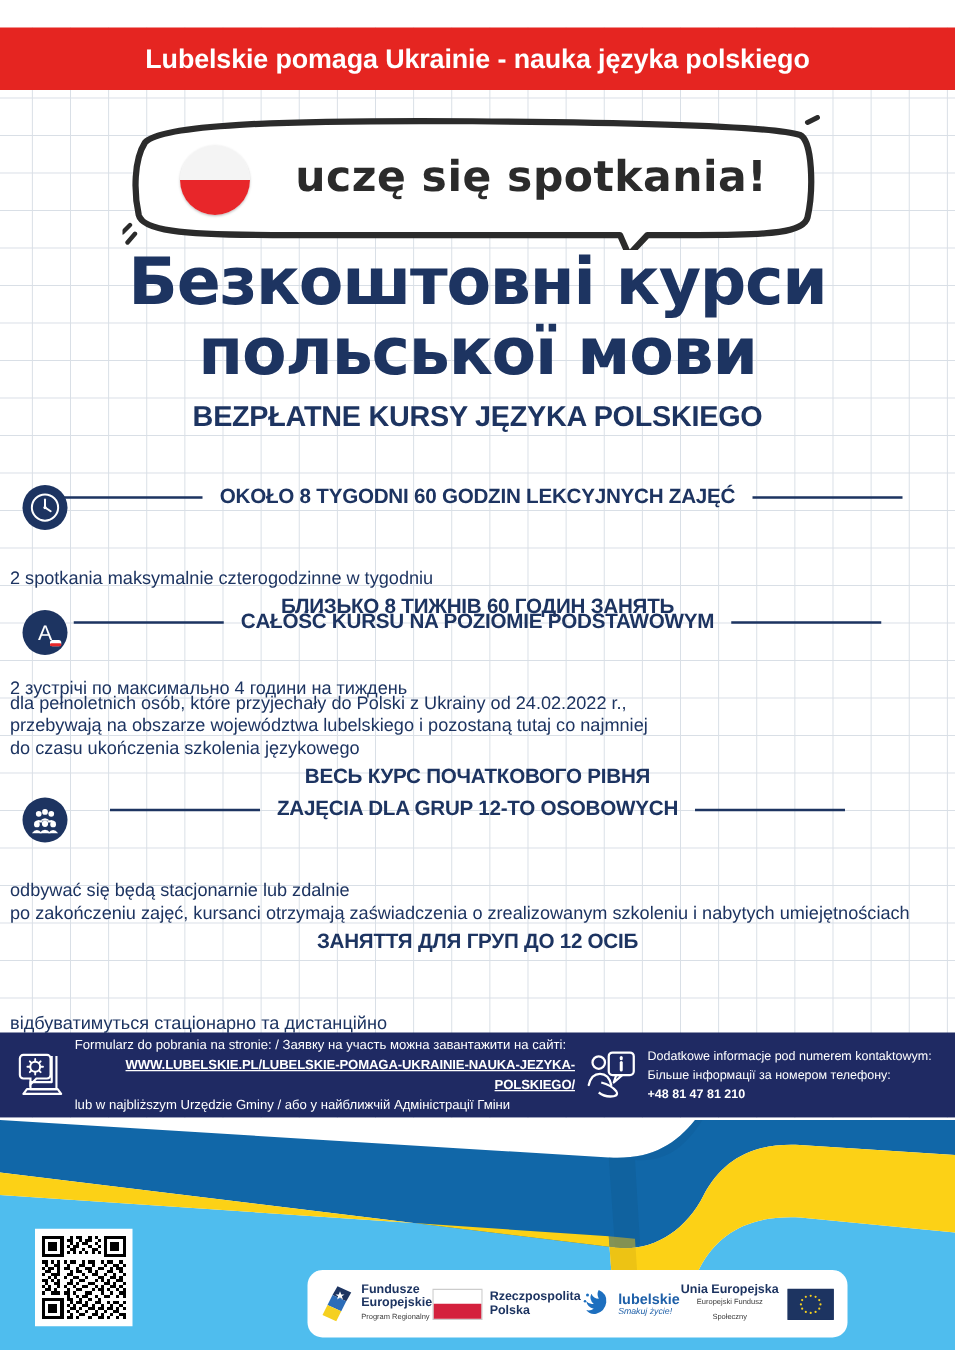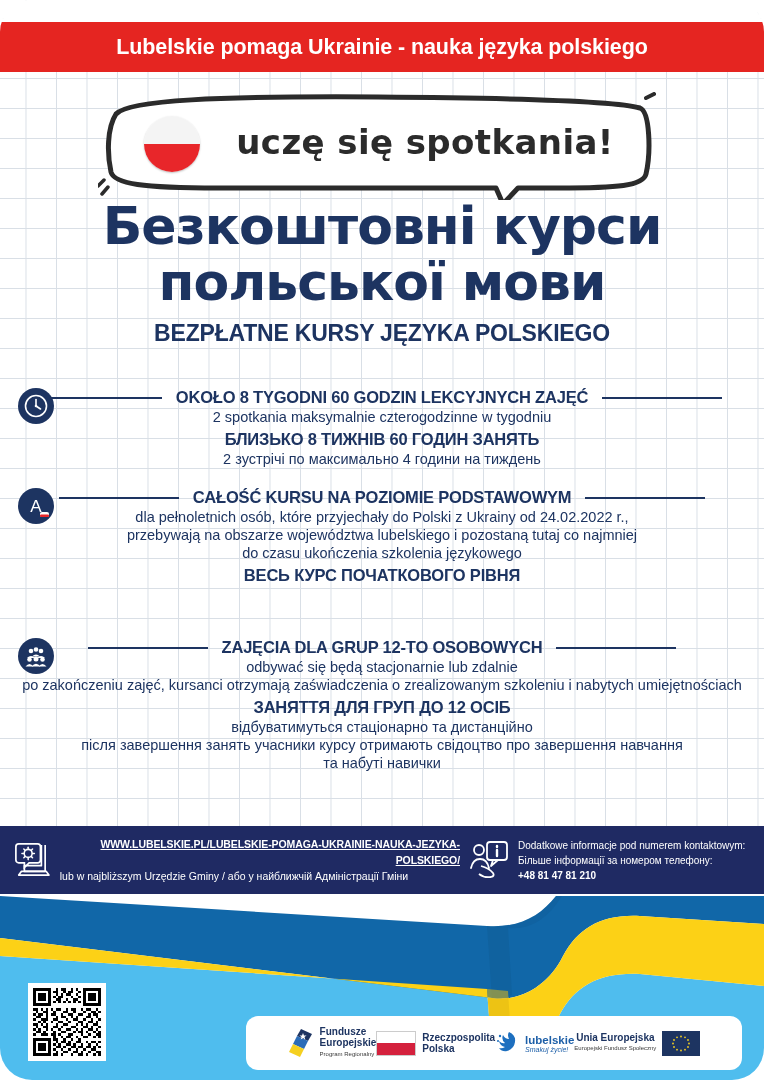--- a/index.html
+++ b/index.html
@@ -17,21 +17,20 @@
   .poster {
     position: absolute;
     inset: 0;
     background-color: #ffffff;
     background-image:
       linear-gradient(to right, #d9dfe6 1px, transparent 1px),
       linear-gradient(to bottom, #d9dfe6 1px, transparent 1px);
     background-size: 30.5px 30px;
     background-position: -5px 18px;
     overflow: hidden;
-    border-radius: 32px;
   }
 
   
   .top-banner {
     position: absolute;
     top: 22px; left: 0; right: 0;
     height: 50px;
     background: #e52521;
     display: flex;
     align-items: center;
@@ -131,25 +130,25 @@
   }
   .rule-line { height: 2px; background: #1d3461; width: 120px; flex: 0 0 auto; }
   .sec-head {
     color: #1d3461;
     font-weight: bold;
     font-size: 16.5px;
     white-space: nowrap;
     letter-spacing: -0.2px;
   }
   .sec-sub {
-    text-align: center;
     color: #1d3461;
     font-size: 14.5px;
     line-height: 18px;
     padding: 1px 8px 0;
+    margin-top: 46px;
   }
   .sec-head-plain {
     text-align: center;
     color: #1d3461;
     font-weight: bold;
     font-size: 16.5px;
     letter-spacing: -0.2px;
   }
   .gap-ua { margin-top: 4px; }
 
@@ -191,27 +190,27 @@
     background: #ffffff;
     padding: 3px;
   }
   .qr canvas, .qr .qr-grid { width: 100%; height: 100%; display: block; }
 
   
   .logo-strip {
     position: absolute;
     left: 246px;
     top: 1016px;
-    width: 496px;
+    width: 432px;
     height: 54px;
     background: #ffffff;
     border-radius: 12px;
     display: flex;
     align-items: center;
-    justify-content: center;
+    justify-content: space-between;
     padding: 0 11px;
   }
   .logo { display: flex; align-items: center; gap: 6px; }
   .logo-txt { color: #1d3461; line-height: 11.5px; }
   .logo-t1 { font-size: 10px; font-weight: bold; }
   .logo-t2 { font-size: 6px; font-weight: normal; color: #3a3a3a; }
   .pl-flag { width: 40px; height: 25px; border: 0.5px solid #ccc; }
   .pl-flag .t { height: 50%; background: #fff; }
   .pl-flag .b { height: 50%; background: #d4213d; }
   .eu-flag { width: 38px; height: 25px; background: #1d3461; position: relative; }
@@ -329,20 +328,21 @@
             <line x1="19.8" y1="15" x2="21.6" y2="15"></line>
           <line x1="10.4" y1="10.4" x2="11.6" y2="11.6"></line>
             <line x1="18.4" y1="18.4" x2="19.6" y2="19.6"></line>
           <line x1="19.6" y1="10.4" x2="18.4" y2="11.6"></line>
             <line x1="11.6" y1="18.4" x2="10.4" y2="19.6"></line>
         </g>
         <path d="M29 6 v22 h-18 v6 h22 v-28" fill="none" stroke="#ffffff" stroke-width="1.8" stroke-linejoin="round"></path>
         <path d="M8 34 h26 l3 4 h-32 z" fill="none" stroke="#ffffff" stroke-width="1.8" stroke-linejoin="round"></path>
       </svg>
       <div class="contact-lines">
+        <div class="cl-1">Formularz do pobrania na stronie: / Заявку на участь можна завантажити на сайті:</div>
         <div class="cl-url">WWW.LUBELSKIE.PL/LUBELSKIE-POMAGA-UKRAINIE-NAUKA-JEZYKA-POLSKIEGO/</div>
         <div class="cl-3">lub w najbliższym Urzędzie Gminy  / або у найближчій Адміністрації Гміни</div>
       </div>
     </div>
     <div class="contact-right">
       <svg width="42" height="44" viewBox="0 0 42 44">
         <rect x="19" y="4" width="20" height="18" rx="3" fill="none" stroke="#ffffff" stroke-width="1.8"></rect>
         <path d="M25 22 l-2 6 l7 -6 z" fill="none" stroke="#ffffff" stroke-width="1.8" stroke-linejoin="round"></path>
         <line x1="29" y1="8" x2="29" y2="9" stroke="#ffffff" stroke-width="2.4" stroke-linecap="round"></line>
         <line x1="29" y1="12" x2="29" y2="18" stroke="#ffffff" stroke-width="2.4" stroke-linecap="round"></line>

